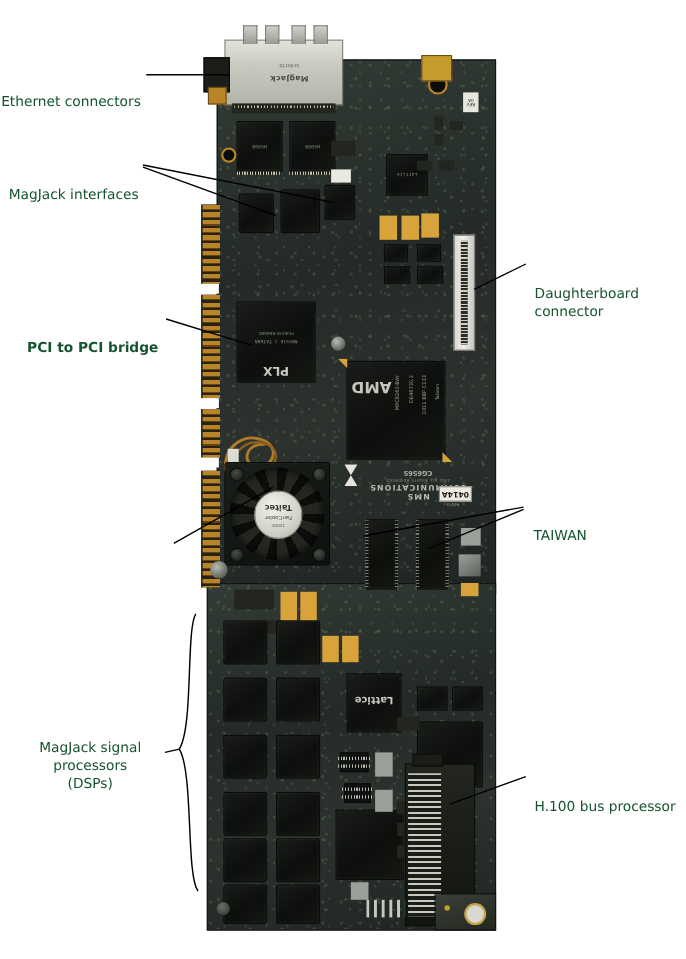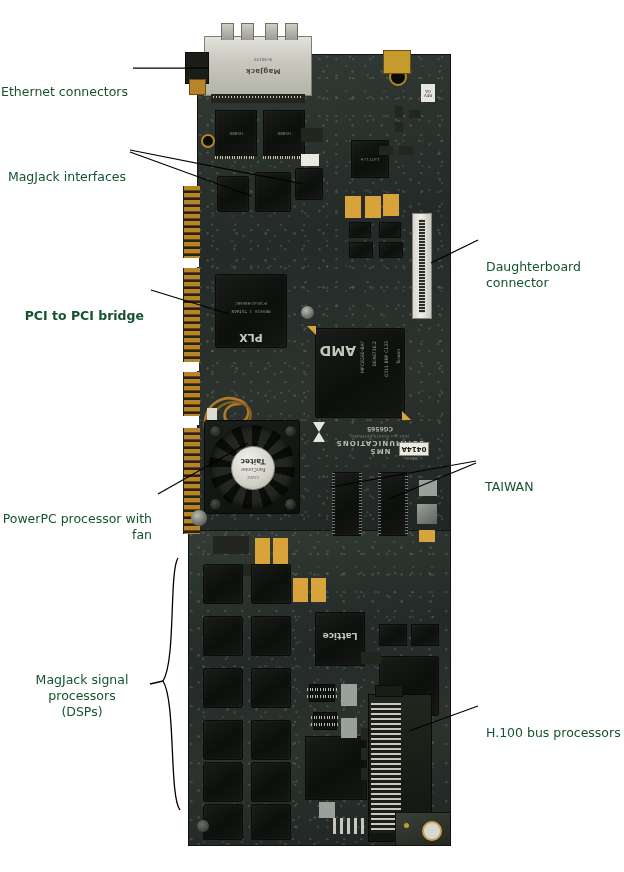--- a/index.html
+++ b/index.html
@@ -348,25 +348,24 @@
       <path d="M163 681 L150 684" stroke-width="1.3"></path>
     </g>
   </svg>
 
   <div class="callout r" id="c-eth-conn" style="left:0px;top:60px;width:128px;">Ethernet connectors</div>
 
   <div class="callout r" id="c-eth-int" style="left:0px;top:145px;width:126px;">MagJack interfaces</div>
 
   <div class="callout r" id="c-pci" style="left:0px;top:284px;width:144px;font-weight:bold;">PCI to PCI bridge</div>
 
-  <div class="callout r" id="c-ppc" style="left:0px;top:487px;width:152px;">PowerPC processor with fan</div>
 
   <div class="callout c" id="c-dsp" style="left:20px;top:648px;width:124px;">MagJack signal
 processors
 (DSPs)</div>
 
   <div class="callout l" id="c-db" style="left:486px;top:235px;width:140px;">Daughterboard connector</div>
 
   <div class="callout l" id="c-sdram" style="left:485px;top:455px;width:120px;">TAIWAN</div>
 
-  <div class="callout l" id="c-h100" style="left:486px;top:701px;width:136px;">H.100 bus processors</div>
+  <div class="callout l" id="c-h100" style="left:486px;top:701px;width:136px;">H.100 bus processor</div>
 
 </div>
 
 </body></html>

